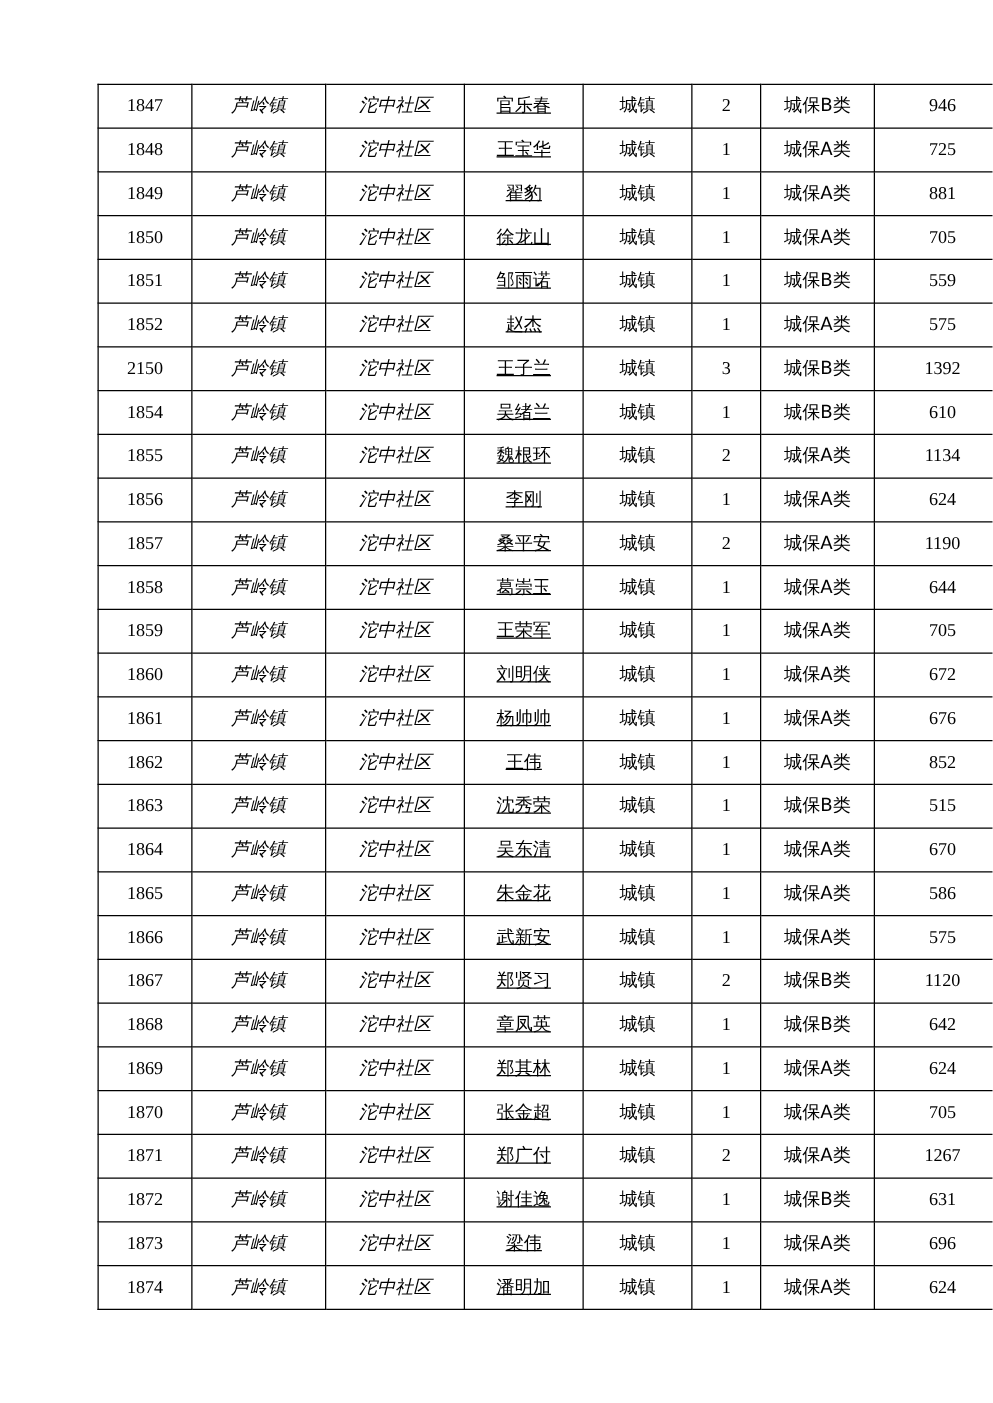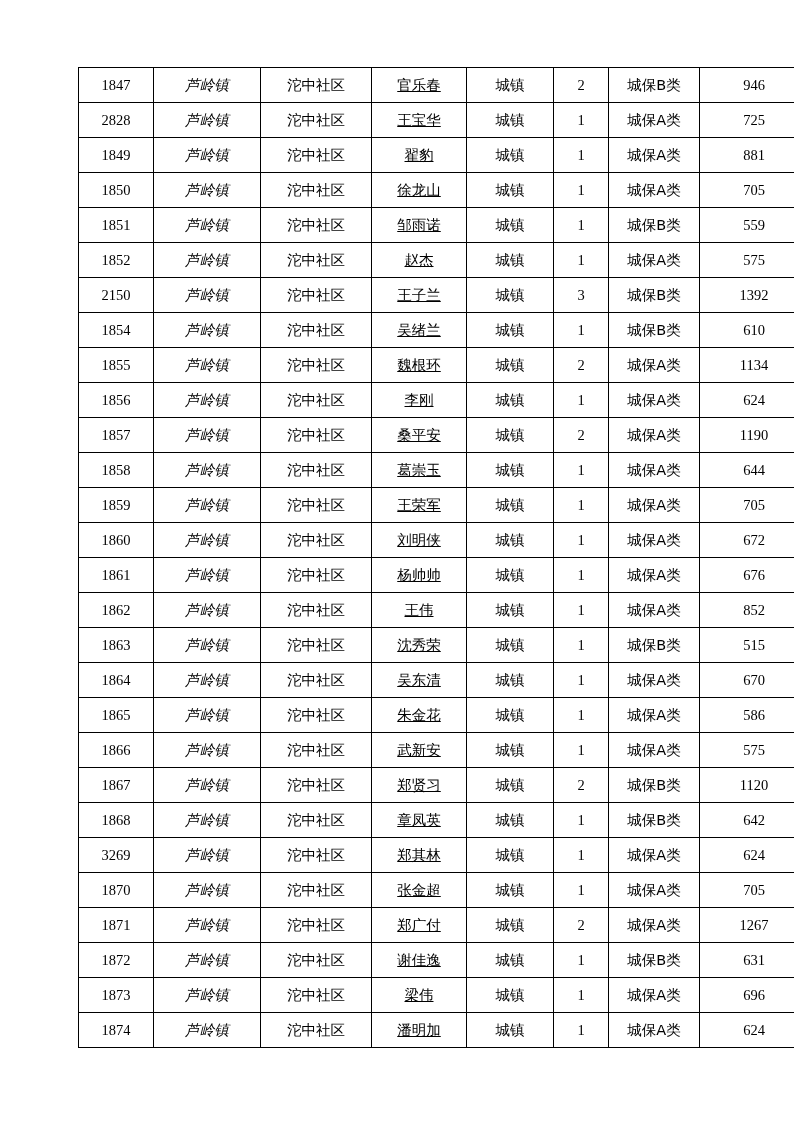--- a/index.html
+++ b/index.html
@@ -33,21 +33,21 @@
     line-height: 34px;
     text-align: center;
     vertical-align: middle;
     font-size: 14.5px;
     padding: 0;
     overflow: hidden;
     white-space: nowrap;
   }
   td.c-idx   { width: 74px; }
   td.c-town  { width: 106px; font-style: italic; }
-  td.c-comm  { width: 110px; }
+  td.c-comm  { width: 110px; font-style: italic; }
   td.c-name  { width: 94px; text-decoration: underline; }
   td.c-type  { width: 86px; }
   td.c-count { width: 54px; }
   td.c-cat   { width: 90px; }
   td.c-amt   { width: 108px; }
 
   td.c-idx, td.c-count, td.c-amt {
     font-family: "Liberation Serif", "DejaVu Serif", serif;
   }
   td.c-town, td.c-comm, td.c-name, td.c-type, td.c-cat {
@@ -65,21 +65,21 @@
           <td class="c-idx">1847</td>
           <td class="c-town">芦岭镇</td>
           <td class="c-comm">沱中社区</td>
           <td class="c-name">官乐春</td>
           <td class="c-type">城镇</td>
           <td class="c-count">2</td>
           <td class="c-cat">城保B类</td>
           <td class="c-amt">946</td>
         </tr>
         <tr>
-          <td class="c-idx">2828</td>
+          <td class="c-idx">1848</td>
           <td class="c-town">芦岭镇</td>
           <td class="c-comm">沱中社区</td>
           <td class="c-name">王宝华</td>
           <td class="c-type">城镇</td>
           <td class="c-count">1</td>
           <td class="c-cat">城保A类</td>
           <td class="c-amt">725</td>
         </tr>
         <tr>
           <td class="c-idx">1849</td>
@@ -275,21 +275,21 @@
           <td class="c-idx">1868</td>
           <td class="c-town">芦岭镇</td>
           <td class="c-comm">沱中社区</td>
           <td class="c-name">章凤英</td>
           <td class="c-type">城镇</td>
           <td class="c-count">1</td>
           <td class="c-cat">城保B类</td>
           <td class="c-amt">642</td>
         </tr>
         <tr>
-          <td class="c-idx">3269</td>
+          <td class="c-idx">1869</td>
           <td class="c-town">芦岭镇</td>
           <td class="c-comm">沱中社区</td>
           <td class="c-name">郑其林</td>
           <td class="c-type">城镇</td>
           <td class="c-count">1</td>
           <td class="c-cat">城保A类</td>
           <td class="c-amt">624</td>
         </tr>
         <tr>
           <td class="c-idx">1870</td>

